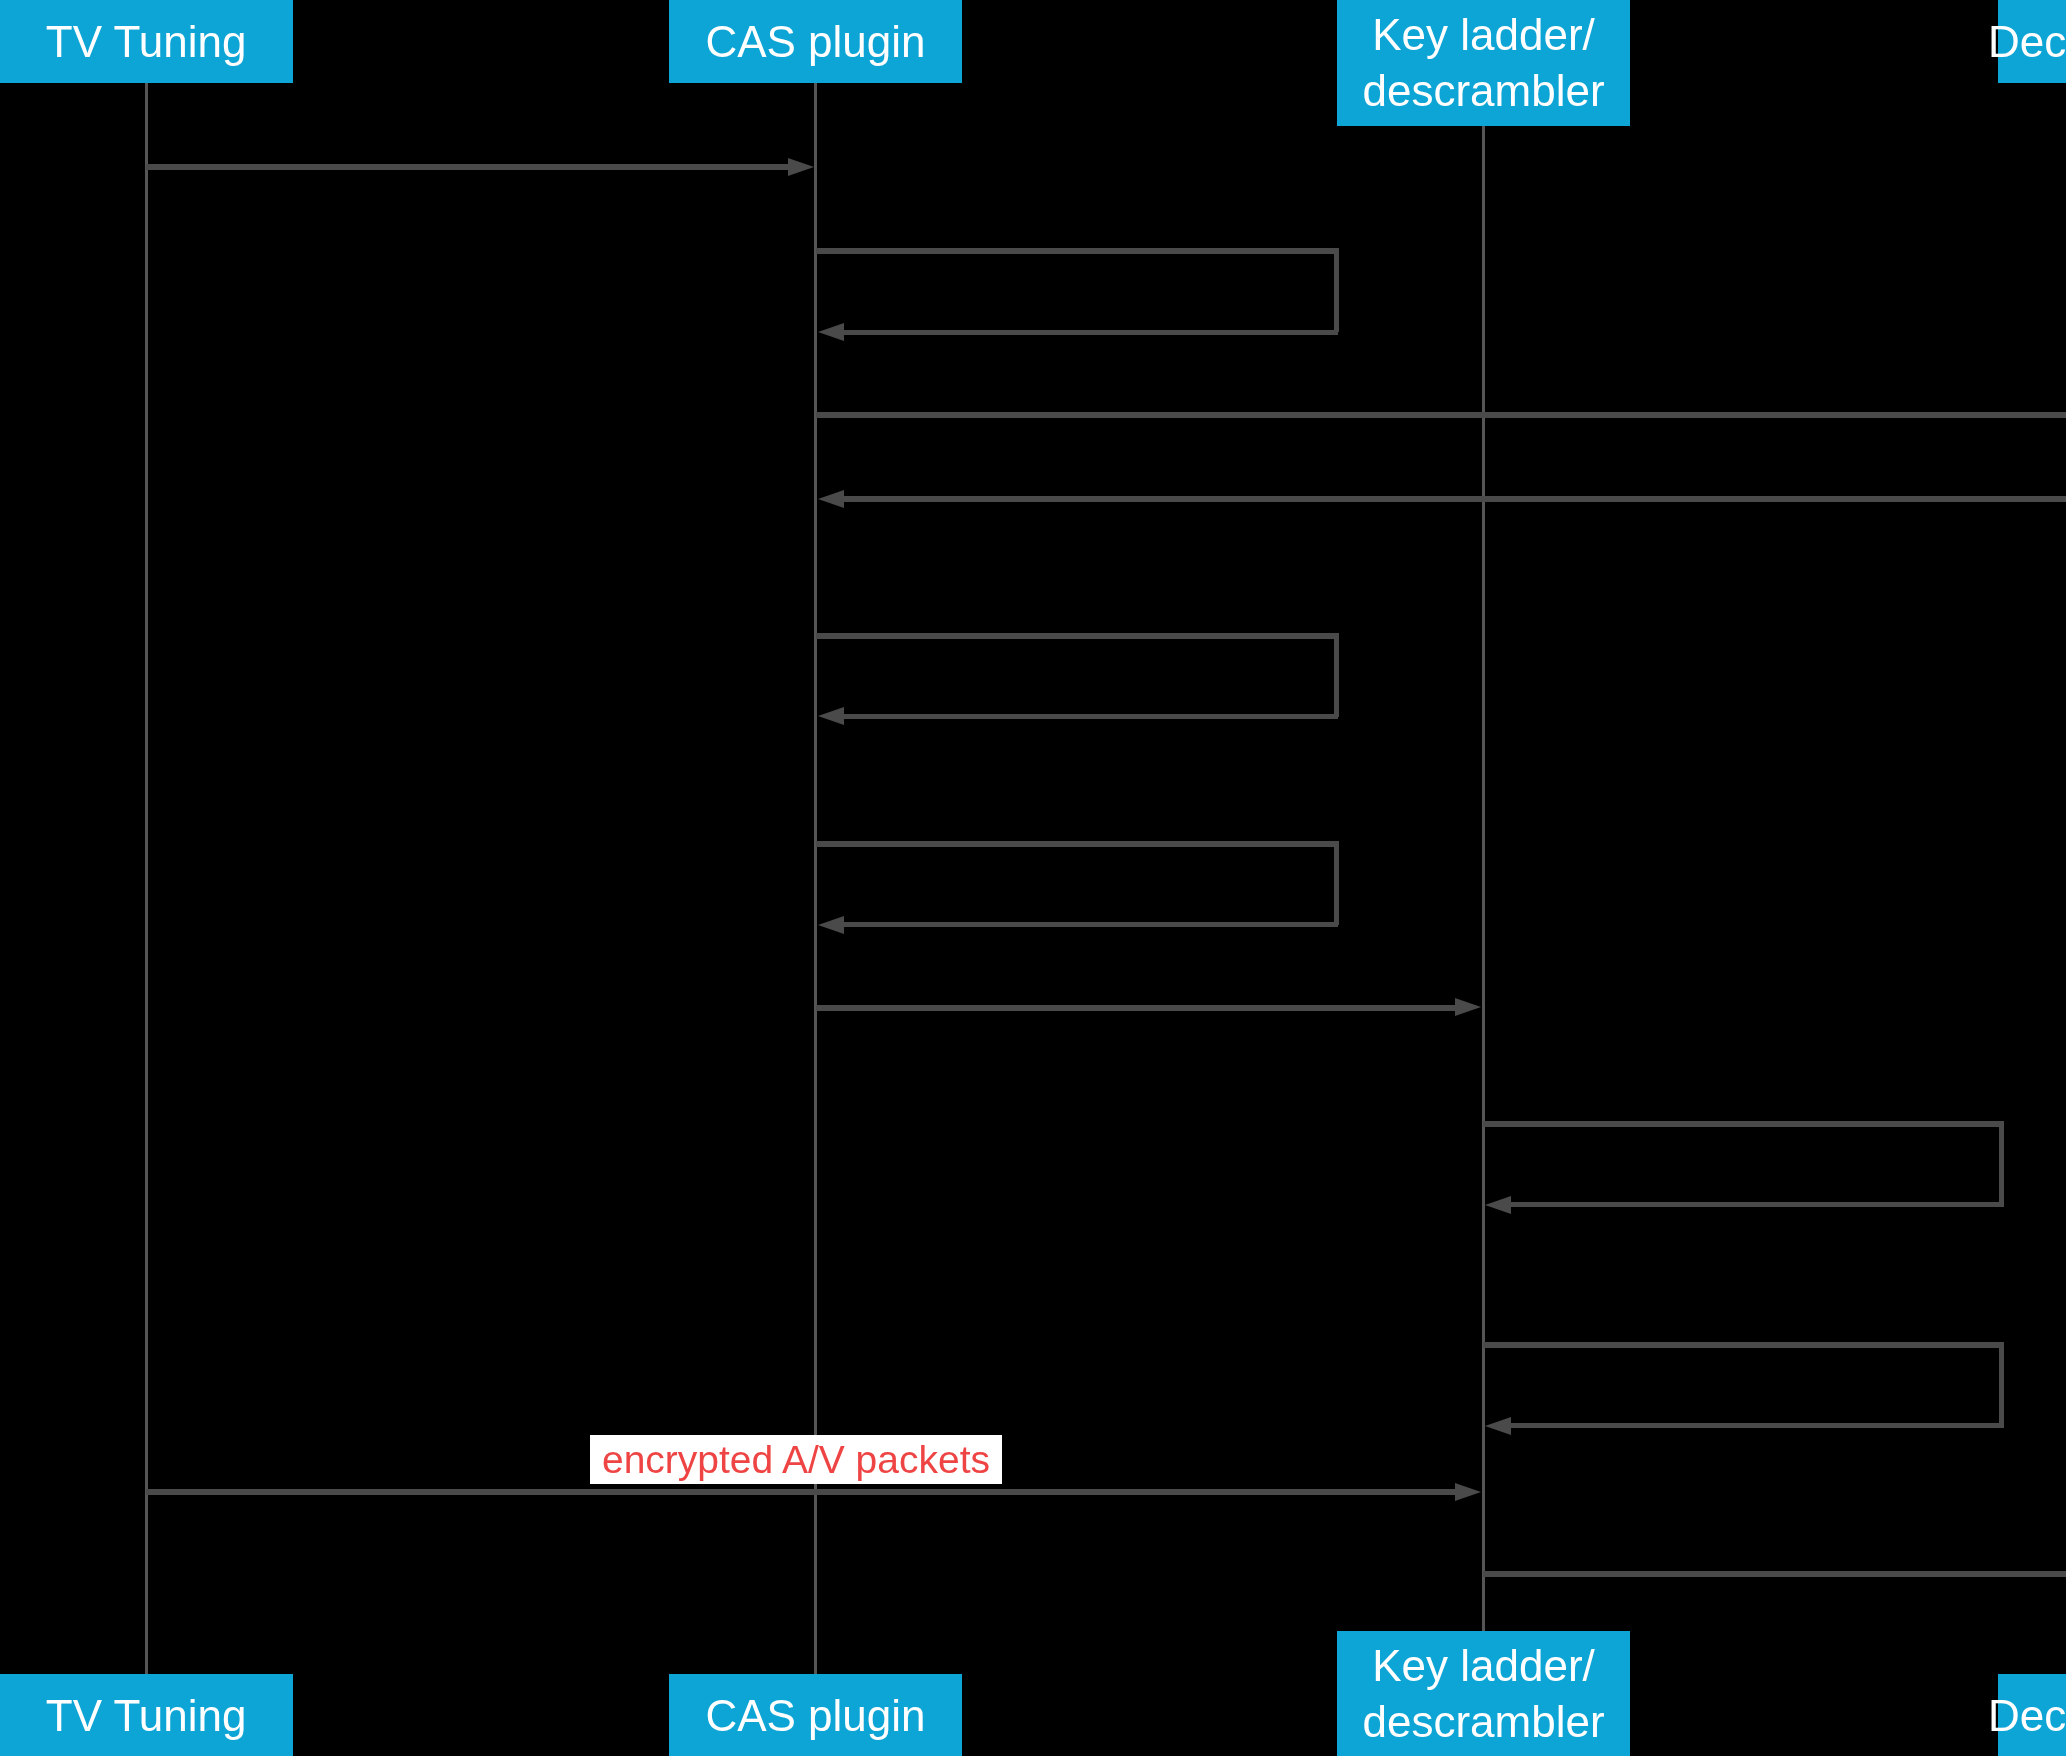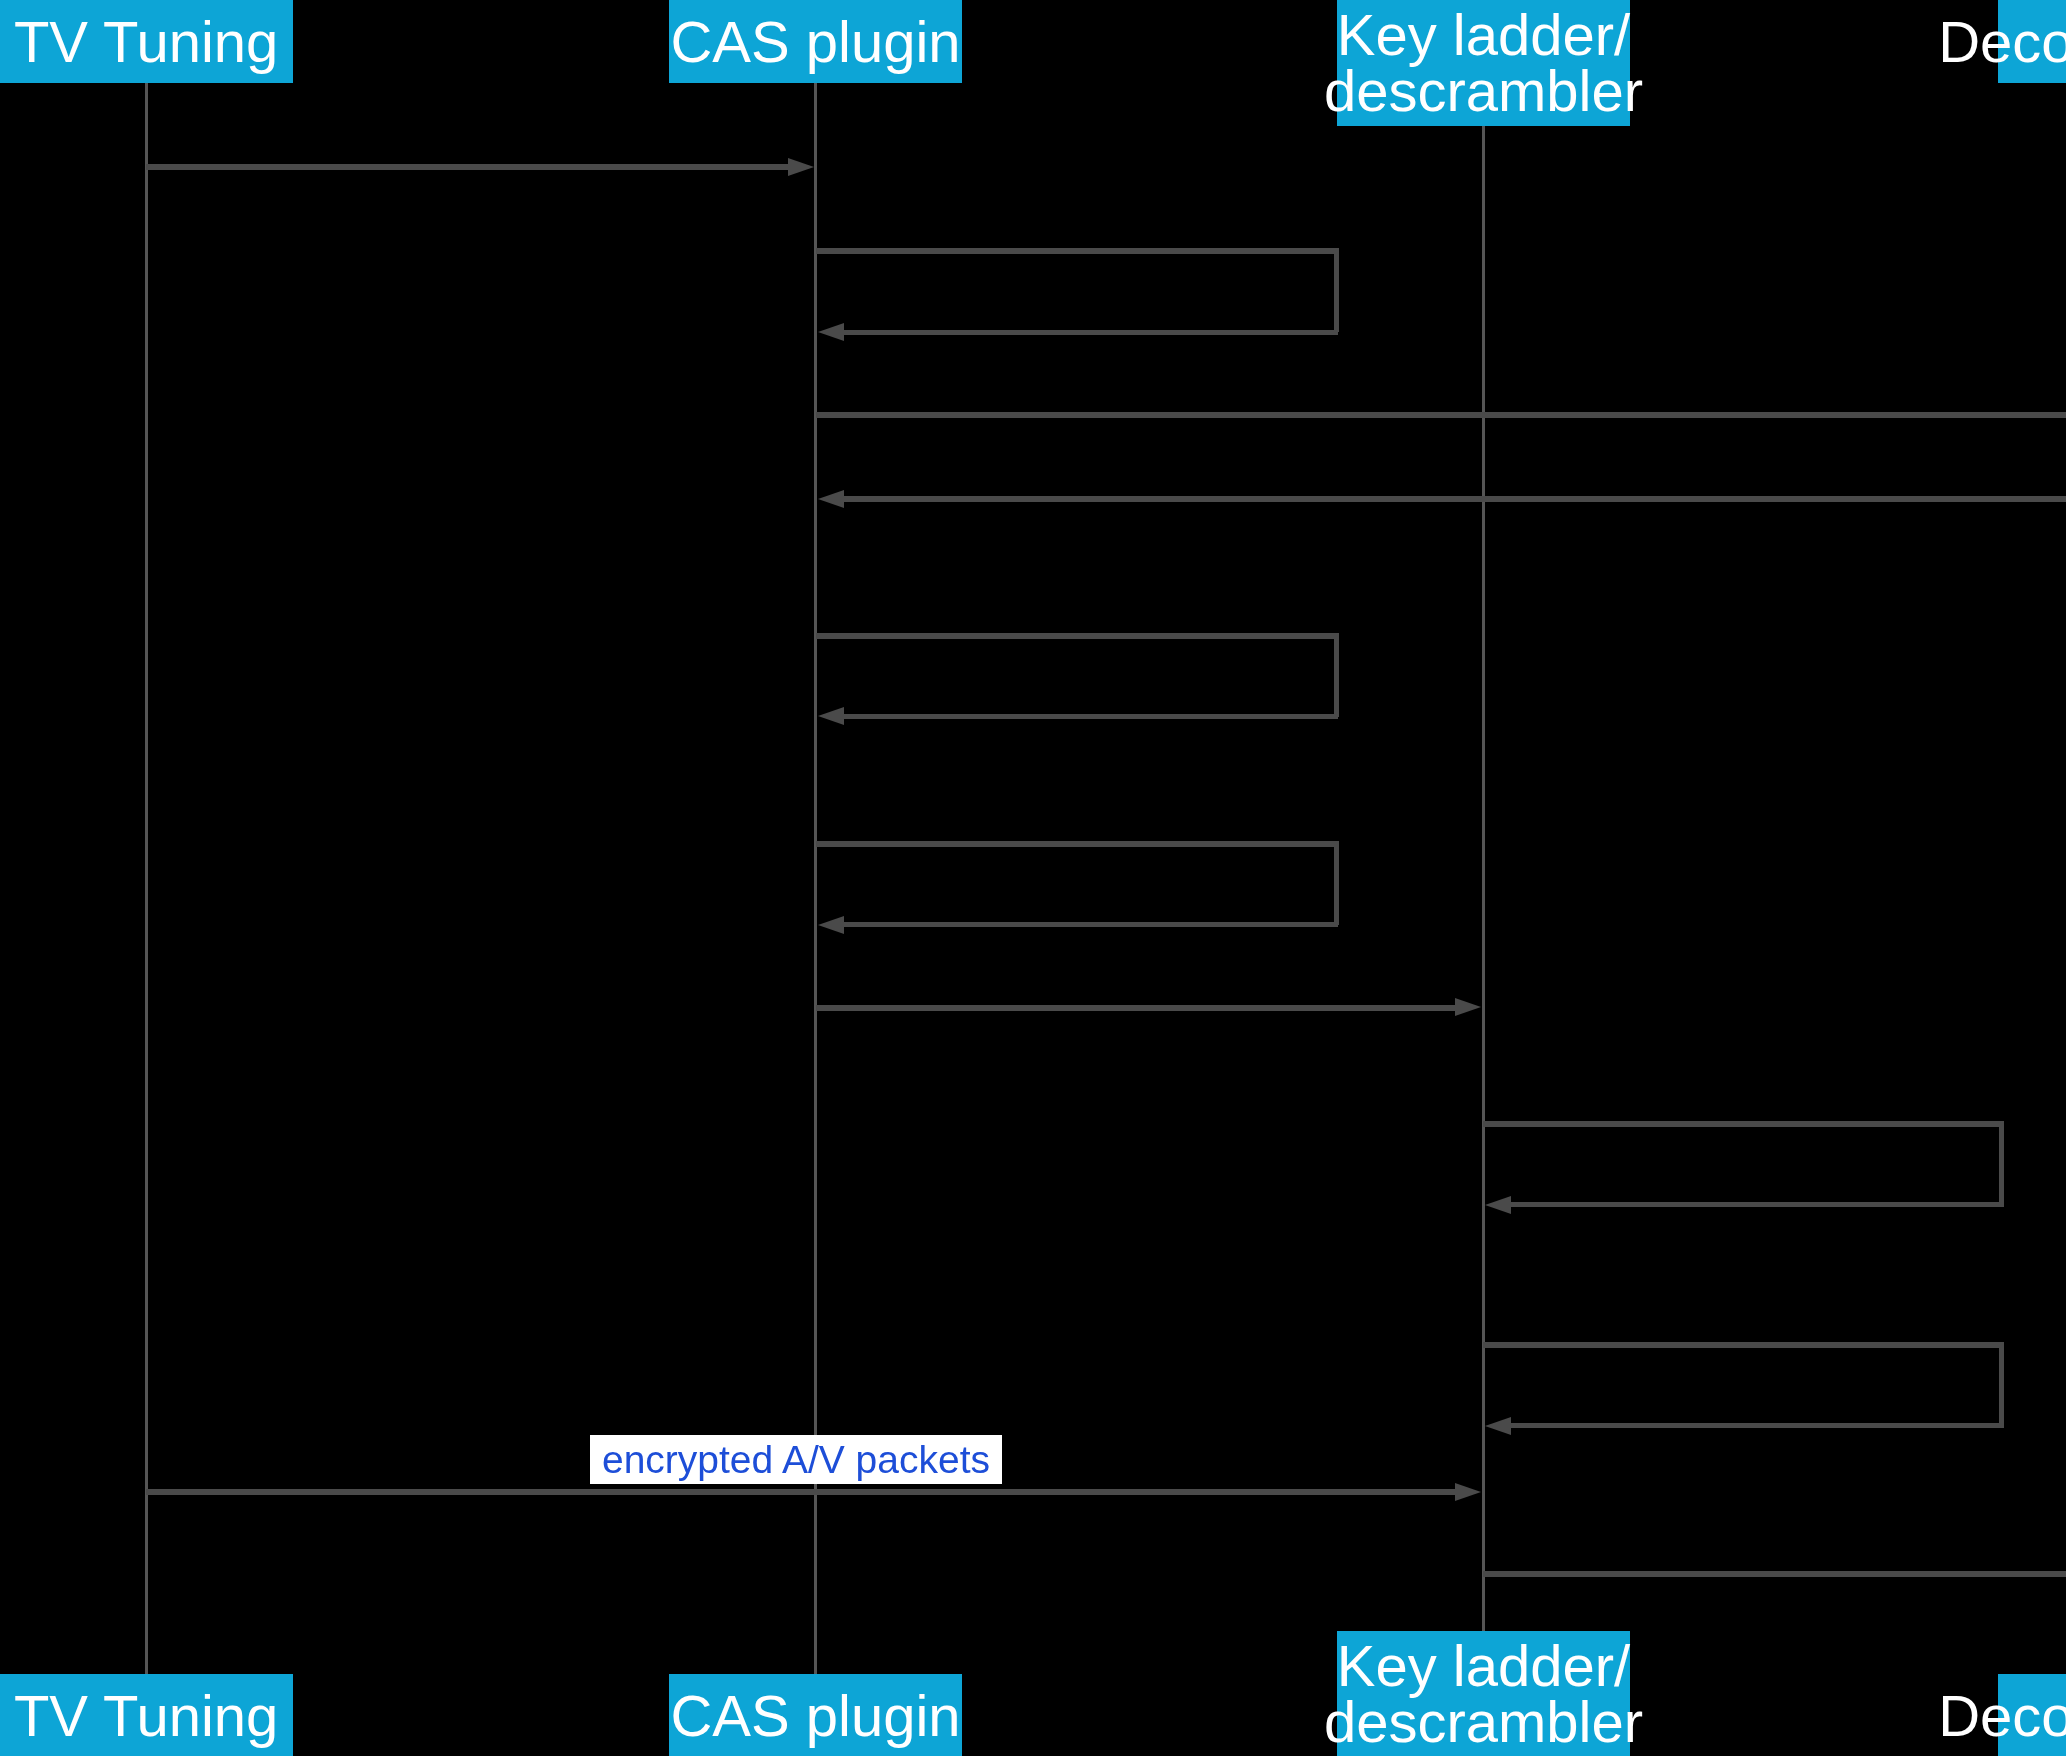--- a/index.html
+++ b/index.html
@@ -8,21 +8,21 @@
     width:2662px;height:1756px;
     background:#000;
     overflow:hidden;
     font-family:"Liberation Sans", sans-serif;
   }
   .lifeline{position:absolute;width:3.3px;}
   .actor-box{
     position:absolute;
     display:flex;flex-direction:column;align-items:center;justify-content:center;
     text-align:center;
-    font-size:58px;line-height:56px;font-weight:400;
+    font-size:44px;line-height:56px;font-weight:400;
   }
   .actor-line{display:block;white-space:nowrap;}
   .msg-line{position:absolute;}
   .arrowhead{position:absolute;width:0;height:0;}
   .msg-label{
     position:absolute;
     display:flex;align-items:center;justify-content:center;
     font-size:39px;white-space:nowrap;
   }
 </style>
@@ -55,21 +55,21 @@
     <div class="msg-line" style="left: 1483px; top: 1121px; width: 521px; height: 5.8px; background: rgb(74, 74, 74);"></div>
     <div class="msg-line" style="left: 1999px; top: 1124px; width: 5px; height: 81px; background: rgb(74, 74, 74);"></div>
     <div class="msg-line" style="left: 1506px; top: 1202px; width: 498px; height: 5px; background: rgb(74, 74, 74);"></div>
     <div class="arrowhead" style="left: 1485px; top: 1196px; border-right: 26.4px solid rgb(74, 74, 74); border-top: 9px solid transparent; border-bottom: 9px solid transparent;"></div>
     <div class="msg-line" style="left: 1483px; top: 1342px; width: 521px; height: 5.8px; background: rgb(74, 74, 74);"></div>
     <div class="msg-line" style="left: 1999px; top: 1345px; width: 5px; height: 81px; background: rgb(74, 74, 74);"></div>
     <div class="msg-line" style="left: 1506px; top: 1423px; width: 498px; height: 5px; background: rgb(74, 74, 74);"></div>
     <div class="arrowhead" style="left: 1485px; top: 1417px; border-right: 26.4px solid rgb(74, 74, 74); border-top: 9px solid transparent; border-bottom: 9px solid transparent;"></div>
     <div class="msg-line" style="left: 146px; top: 1489px; width: 1315px; height: 5.8px; background: rgb(74, 74, 74); margin-left: 0px;"></div>
     <div class="arrowhead" style="left: 1455px; top: 1483px; border-left: 26.4px solid rgb(74, 74, 74); border-top: 9px solid transparent; border-bottom: 9px solid transparent;"></div>
-    <div class="msg-label" style="left: 590px; top: 1435px; width: 412px; height: 49px; background: rgb(255, 255, 255); color: #1d4ed8;">encrypted A/V packets</div>
+    <div class="msg-label" style="left: 590px; top: 1435px; width: 412px; height: 49px; background: rgb(255, 255, 255); color: #ef4444;">encrypted A/V packets</div>
     <div class="msg-line" style="left: 1483px; top: 1571px; width: 639px; height: 5.8px; background: rgb(74, 74, 74); margin-left: 0px;"></div>
     <div class="actor-box" style="left: -0.4px; top: 0px; width: 293px; height: 83px; background: rgb(13, 165, 214); color: rgb(255, 255, 255);">
       <span class="actor-line">TV Tuning</span>
     </div>
     <div class="actor-box" style="left: -0.4px; top: 1674px; width: 293px; height: 83px; background: rgb(13, 165, 214); color: rgb(255, 255, 255);">
       <span class="actor-line">TV Tuning</span>
     </div>
     <div class="actor-box" style="left: 669px; top: 0px; width: 293px; height: 83px; background: rgb(13, 165, 214); color: rgb(255, 255, 255);">
       <span class="actor-line">CAS plugin</span>
     </div>

